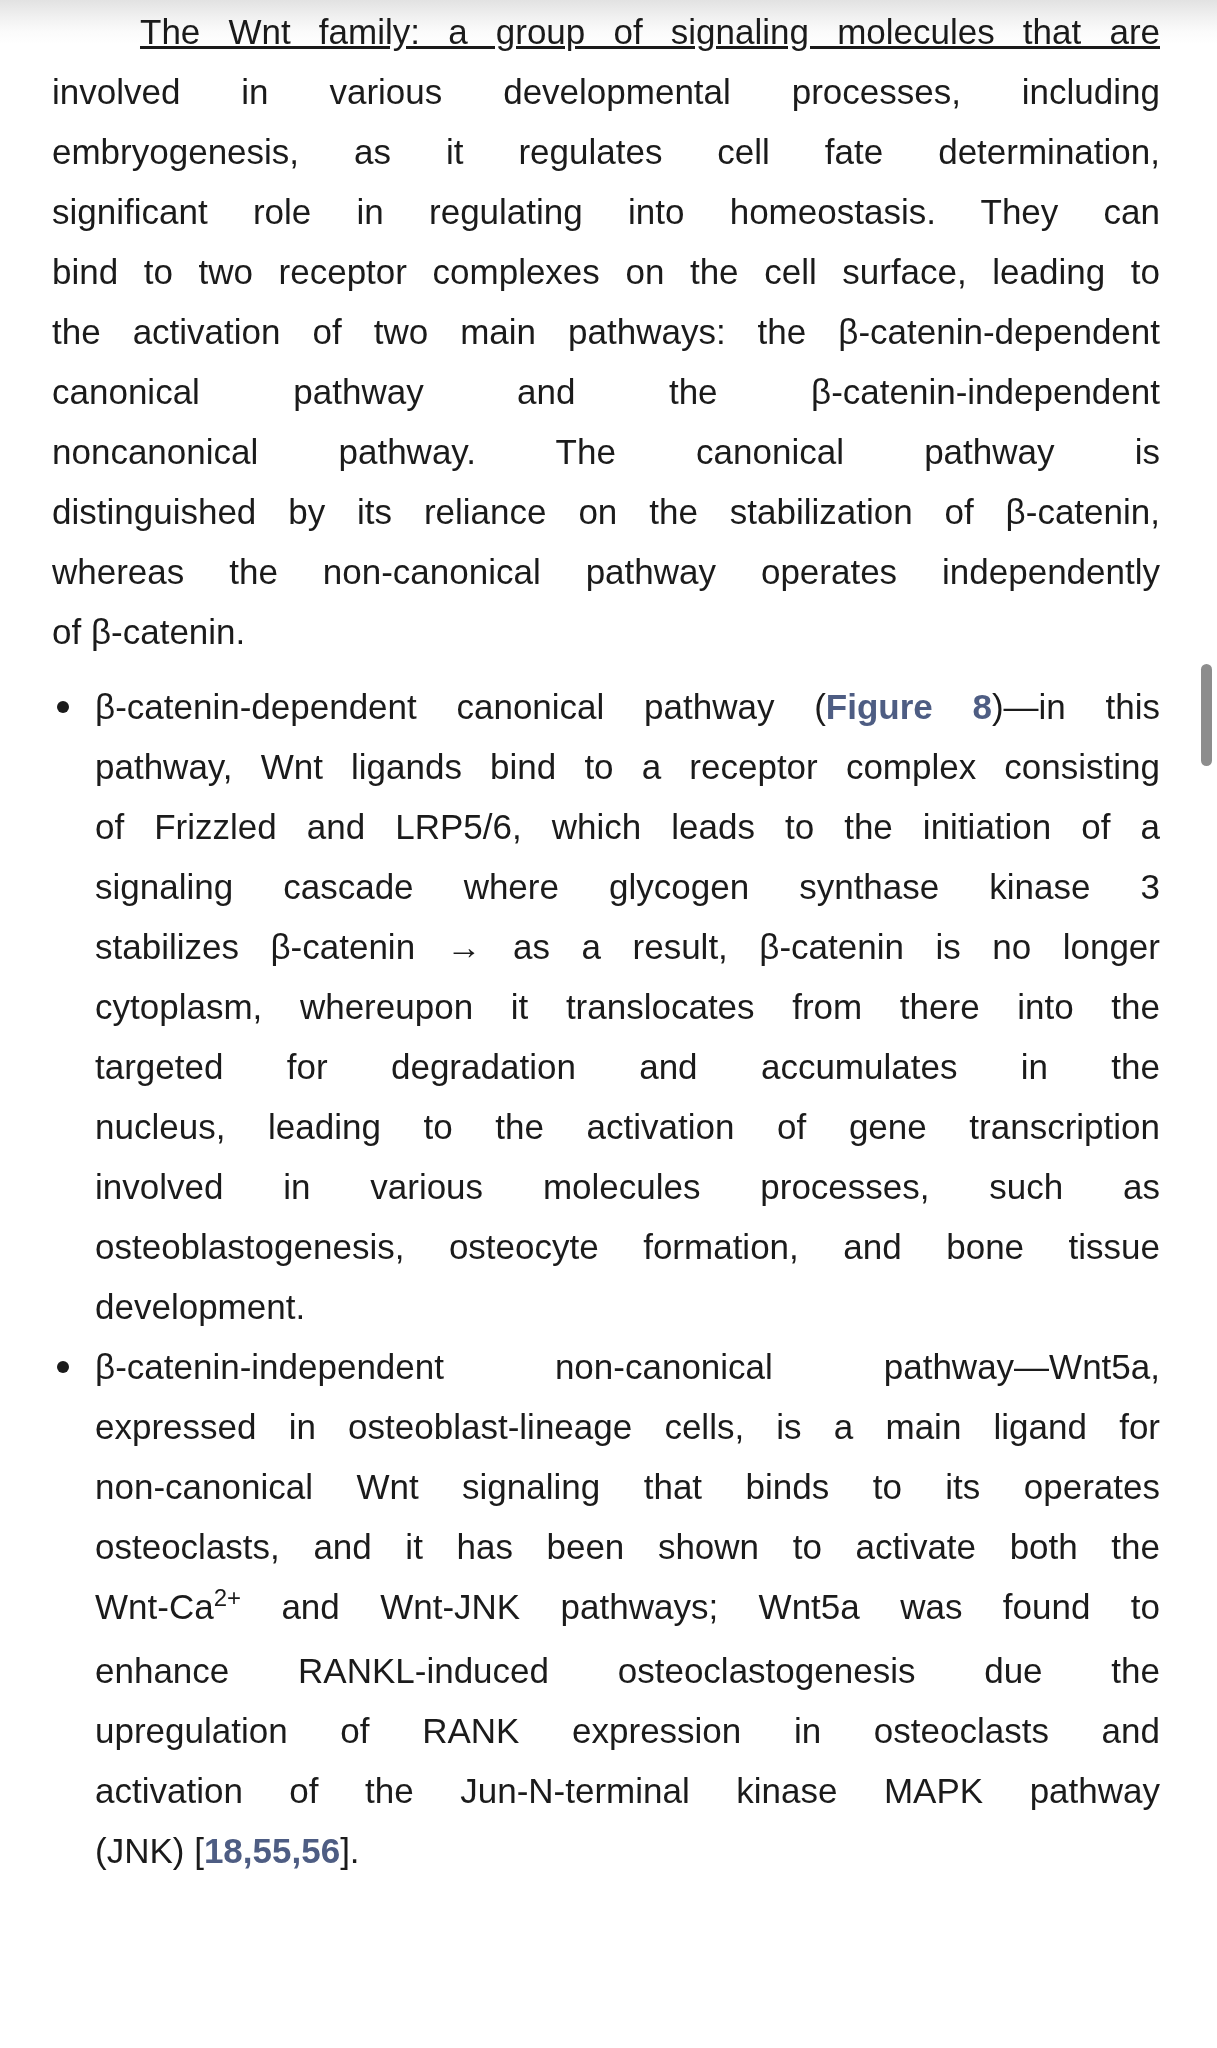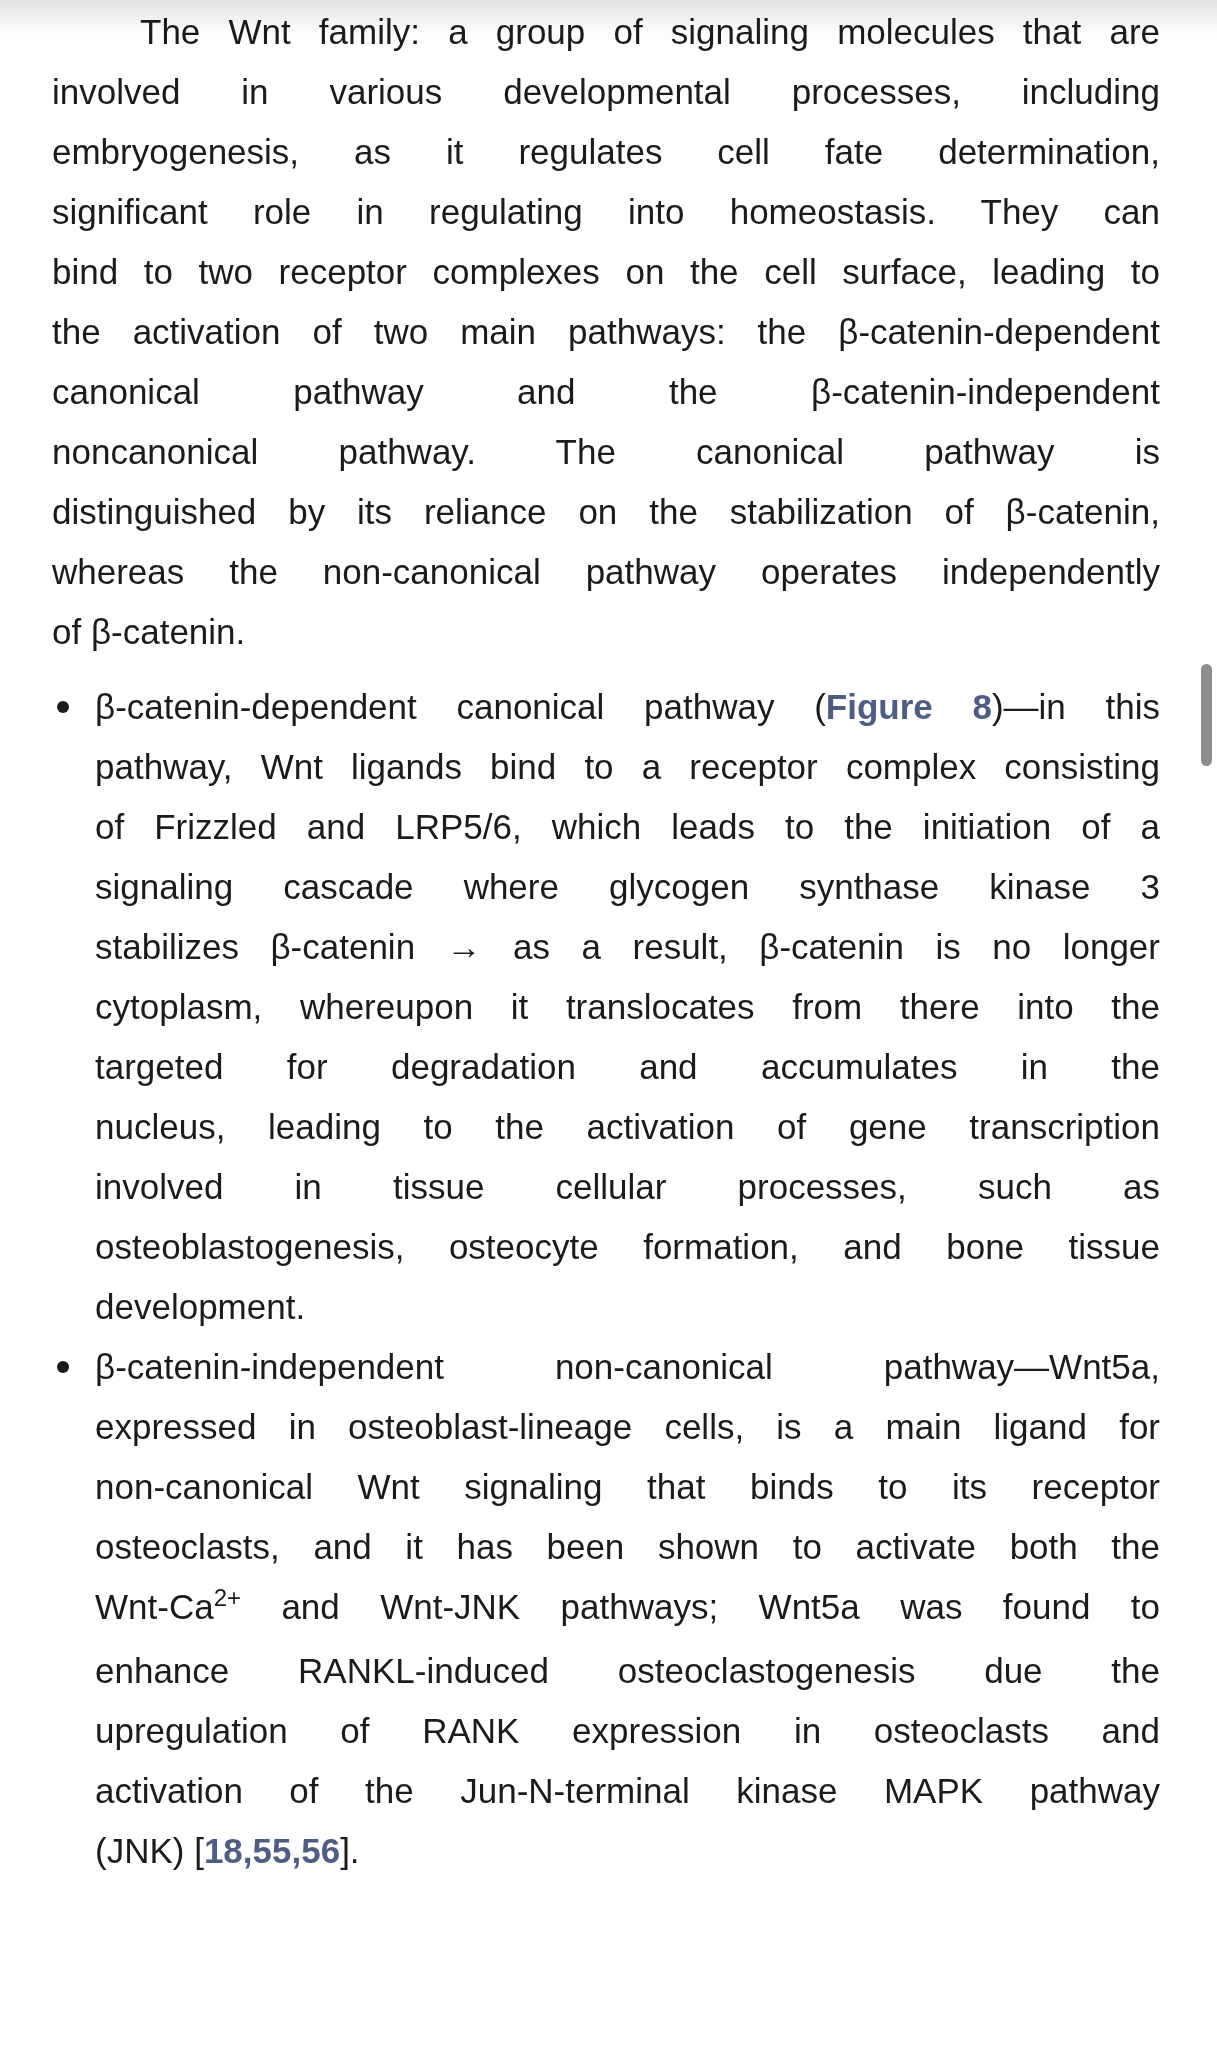--- a/index.html
+++ b/index.html
@@ -43,20 +43,21 @@
     text-align: justify;
     text-align-last: justify;
     -moz-text-align-last: justify;
   }
   .line.last {
     text-align-last: left;
     -moz-text-align-last: left;
   }
   .line.indent {
     padding-left: 88px;
+    text-decoration: underline;
   }
   .bullets {
     margin-top: 15px;
   }
   .bullet-item {
     position: relative;
     padding-left: 43px;
   }
   .bullet-dot {
     position: absolute;
@@ -111,29 +112,29 @@
       <div class="bullet-item">
         <div class="bullet-dot"></div>
         <div class="line"><span>β-catenin-dependent canonical pathway (</span><a class="link">Figure 8</a><span>)—in this</span></div>
         <div class="line"><span>pathway, Wnt ligands bind to a receptor complex consisting</span></div>
         <div class="line"><span>of Frizzled and LRP5/6, which leads to the initiation of a</span></div>
         <div class="line"><span>signaling cascade where glycogen synthase kinase 3</span></div>
         <div class="line"><span>stabilizes β-catenin → as a result, β-catenin is no longer</span></div>
         <div class="line"><span>cytoplasm, whereupon it translocates from there into the</span></div>
         <div class="line"><span>targeted for degradation and accumulates in the</span></div>
         <div class="line"><span>nucleus, leading to the activation of gene transcription</span></div>
-        <div class="line"><span>involved in tissue cellular processes, such as</span></div>
+        <div class="line"><span>involved in various molecules processes, such as</span></div>
         <div class="line"><span>osteoblastogenesis, osteocyte formation, and bone tissue</span></div>
         <div class="line last"><span>development.</span></div>
       </div>
       <div class="bullet-item">
         <div class="bullet-dot"></div>
         <div class="line"><span>β-catenin-independent non-canonical pathway—Wnt5a,</span></div>
         <div class="line"><span>expressed in osteoblast-lineage cells, is a main ligand for</span></div>
-        <div class="line"><span>non-canonical Wnt signaling that binds to its receptor</span></div>
+        <div class="line"><span>non-canonical Wnt signaling that binds to its operates</span></div>
         <div class="line"><span>osteoclasts, and it has been shown to activate both the</span></div>
         <div class="line"><span>Wnt-Ca</span><span class="sup">2+</span><span> and Wnt-JNK pathways; Wnt5a was found to</span></div>
         <div class="line"><span>enhance RANKL-induced osteoclastogenesis due the</span></div>
         <div class="line"><span>upregulation of RANK expression in osteoclasts and</span></div>
         <div class="line"><span>activation of the Jun-N-terminal kinase MAPK pathway</span></div>
         <div class="line last"><span>(JNK) [</span><a class="link">18,55,56</a><span>].</span></div>
       </div>
     </div>
 </div>
 

